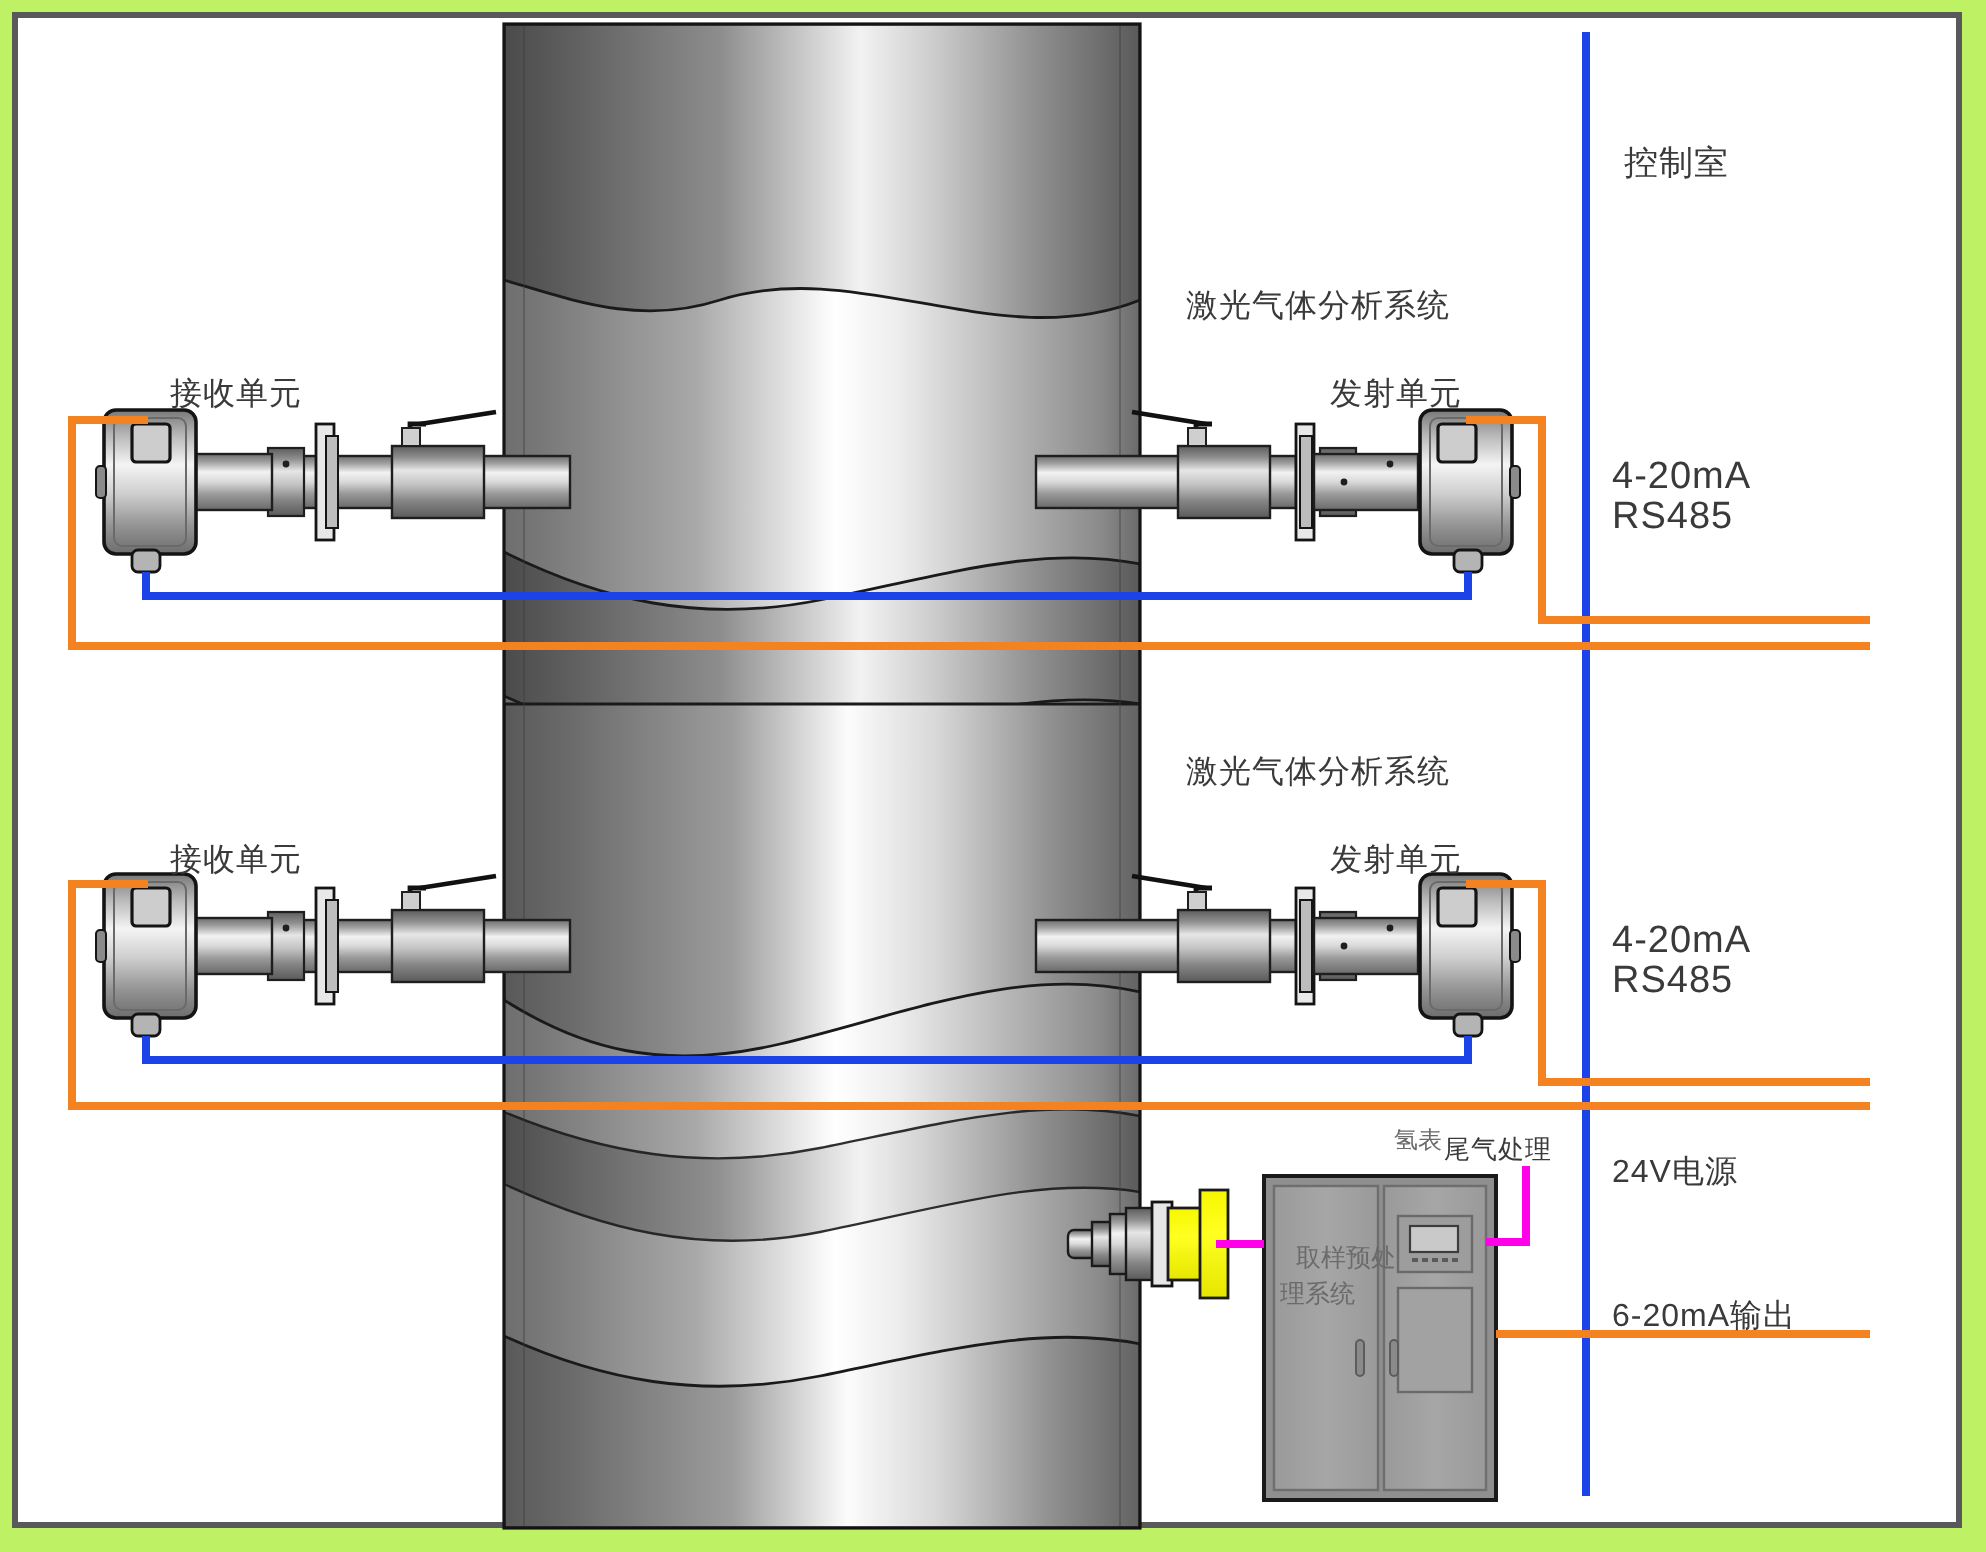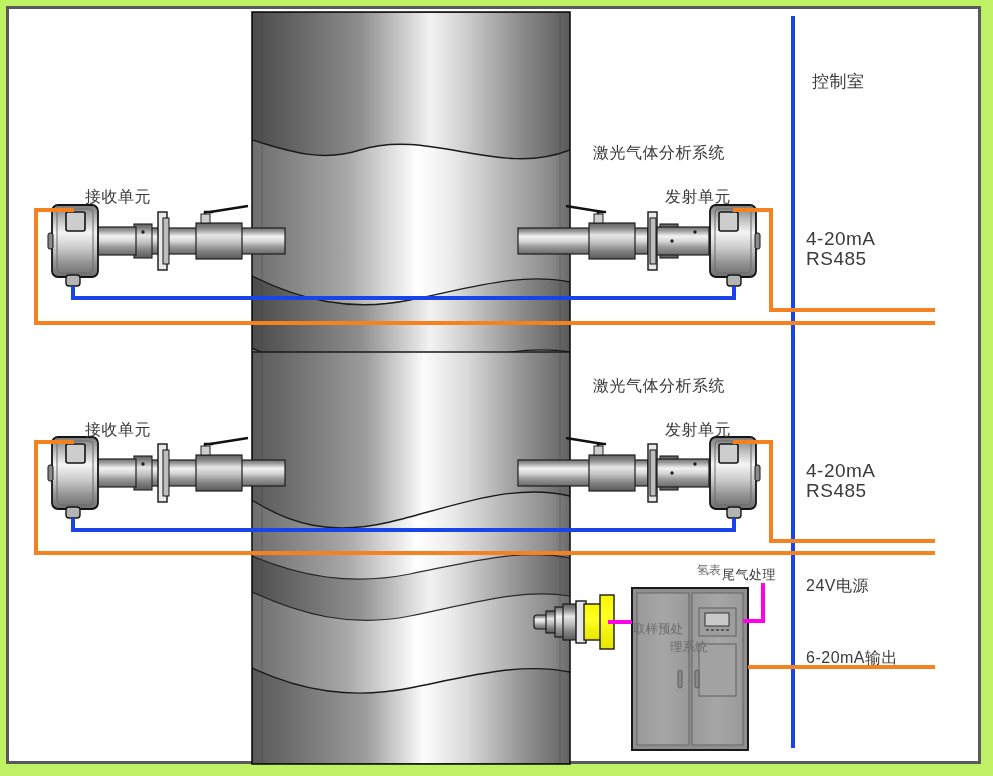--- a/index.html
+++ b/index.html
@@ -280,17 +280,17 @@
   <div class="lbl" style="left:806px; top:248px;">RS485</div>
 
   <div class="lbl" style="left:806px; top:460px;">4-20mA</div>
   <div class="lbl" style="left:806px; top:480px;">RS485</div>
 
   <div class="lbl cn" style="left:806px; top:576px;">24V电源</div>
   <div class="lbl cn" style="left:806px; top:648px;">6-20mA输出</div>
 
   <div class="lbl sm" style="left:722px; top:566px;">尾气处理</div>
 
-  <div class="stacktxt" style="left:633px; top:622px; color:#6b6b6b;text-align:right;">取样预处</div>
-  <div class="stacktxt" style="left:640px; top:640px; color:#6b6b6b;margin-left:30px;">理系统</div>
+  <div class="stacktxt" style="left:648px; top:622px; color:#6b6b6b;text-align:right;">取样预处</div>
+  <div class="stacktxt" style="left:640px; top:640px; color:#6b6b6b;">理系统</div>
 
   <div class="stacktxt" style="left:697px; top:563px; color:#6b6b6b; font-size:12px;">氢表</div>
 </div>
 
 </body></html>

